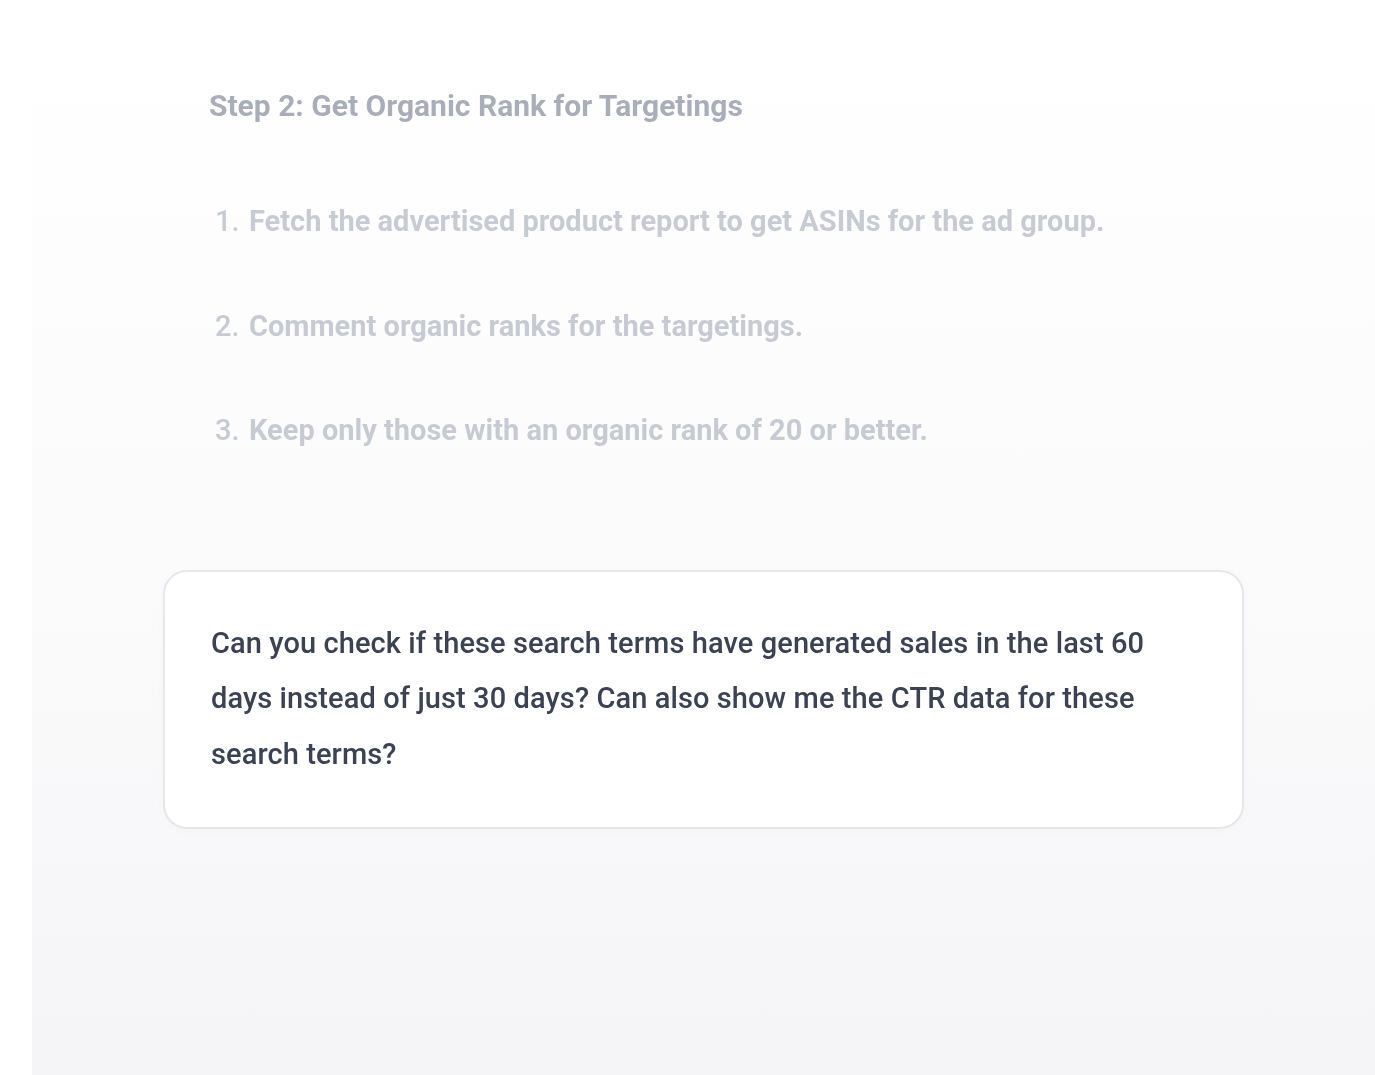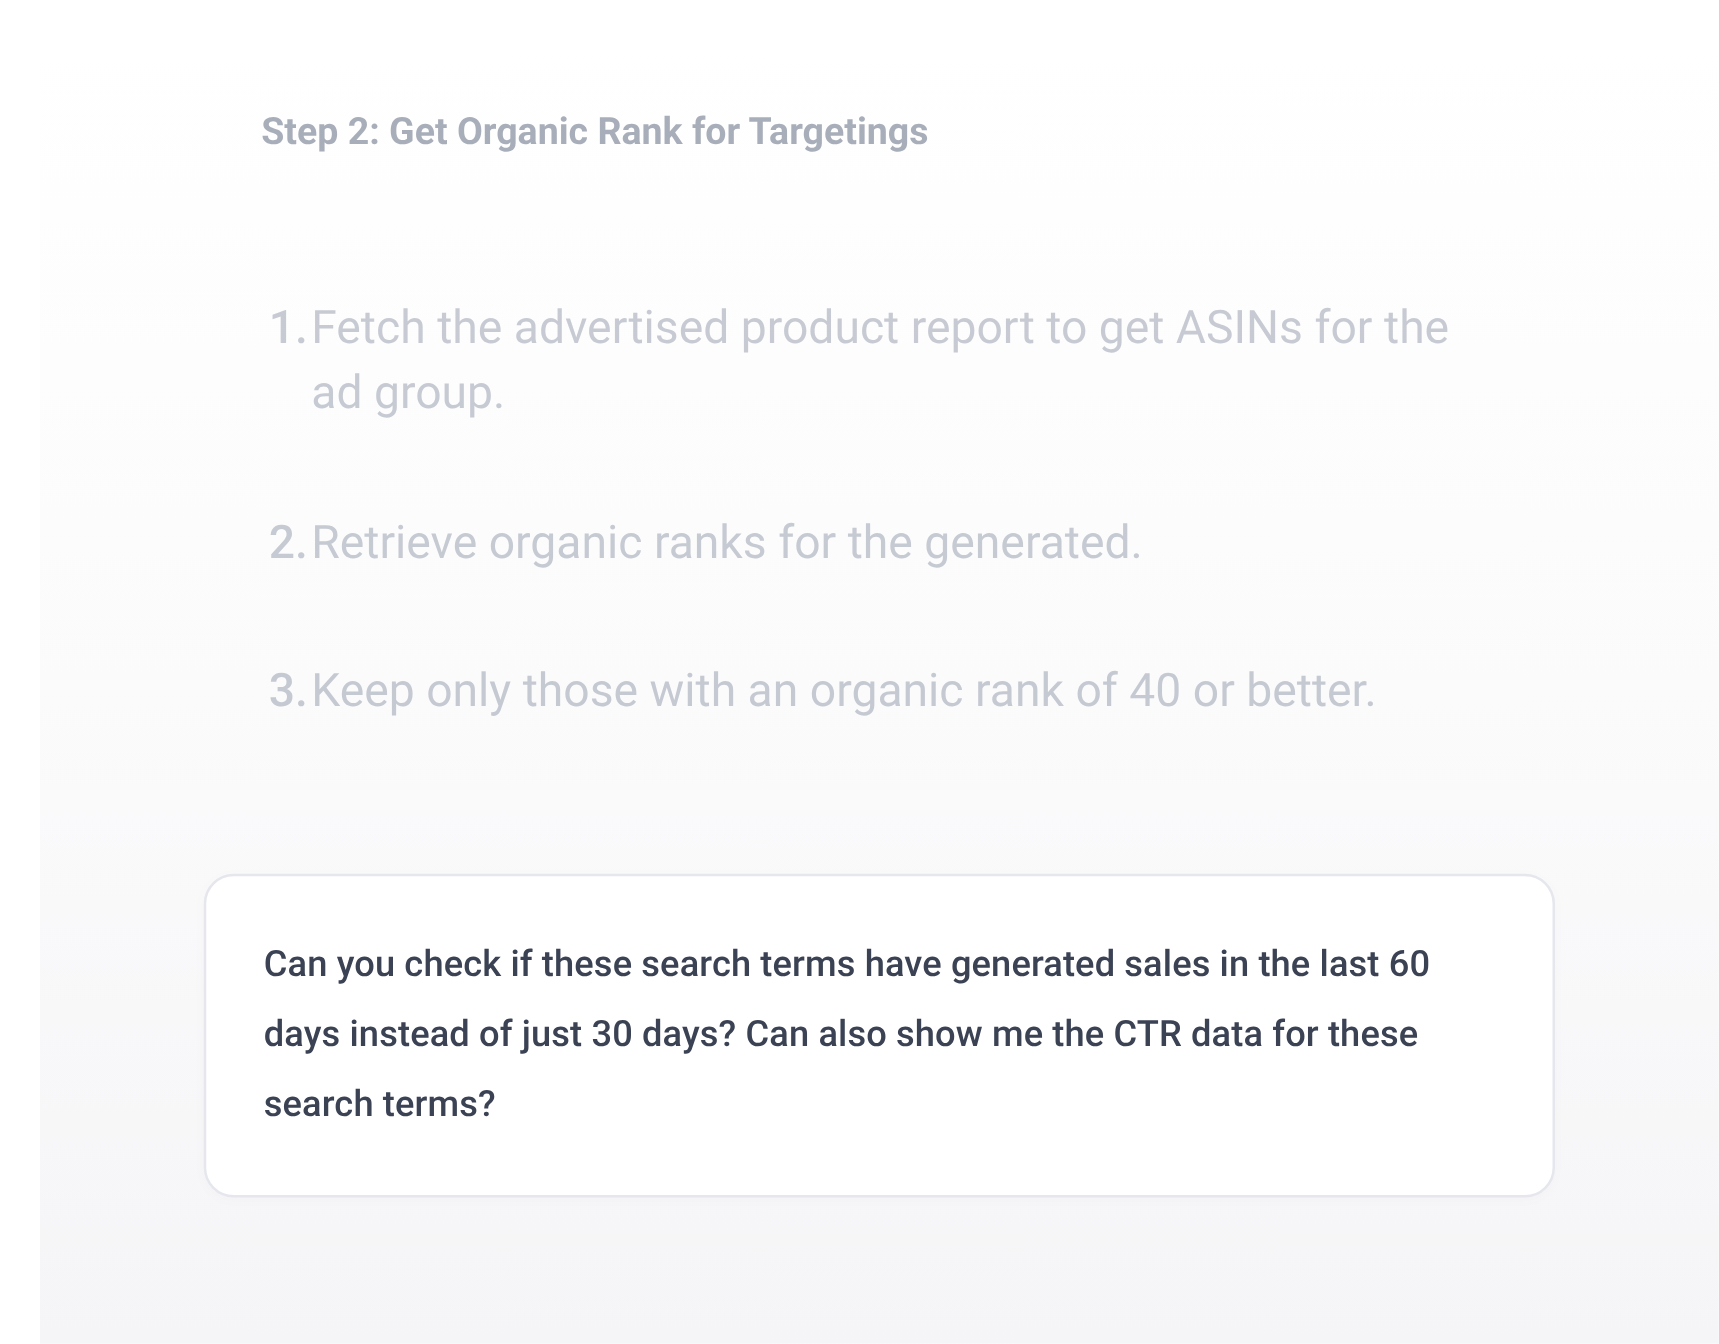--- a/index.html
+++ b/index.html
@@ -38,29 +38,28 @@
       color: #33405c;
       margin-bottom: 30px;
     }
     
     .step-list {
       list-style: none;
       counter-reset: step;
     }
     
     .step-item {
-      font-size: 37px;
-      font-weight: 400;
+      font-size: 29px;
+      font-weight: 700;
       color: #7d8699;
       margin-bottom: 32px;
       counter-increment: step;
       position: relative;
       padding-left: 40px;
       line-height: 1.4;
-      margin-top: 36px;
     }
     
     .step-item::before {
       content: counter(step) ".";
       position: absolute;
       left: 6px;
       color: #7d8699;
       font-weight: 500;
     }
     
@@ -109,22 +108,22 @@
   </style>
 </head>
 <body>
 
 <div class="container">
   
   <div class="step-card">
     <div class="step-title">Step 2: Get Organic Rank for Targetings</div>
     <ol class="step-list">
       <li class="step-item">Fetch the advertised product report to get ASINs for the ad group.</li>
-      <li class="step-item">Retrieve organic ranks for the generated.</li>
-      <li class="step-item">Keep only those with an organic rank of 40 or better.</li>
+      <li class="step-item">Comment organic ranks for the targetings.</li>
+      <li class="step-item">Keep only those with an organic rank of 20 or better.</li>
     </ol>
   </div>
   
   <div class="input-card">
     <div class="input-text">Can you check if these search terms have generated sales in the last 60 days instead of just 30 days? Can also show me the CTR data for these search terms?</div>
   </div>
   
   
 </div>
 

